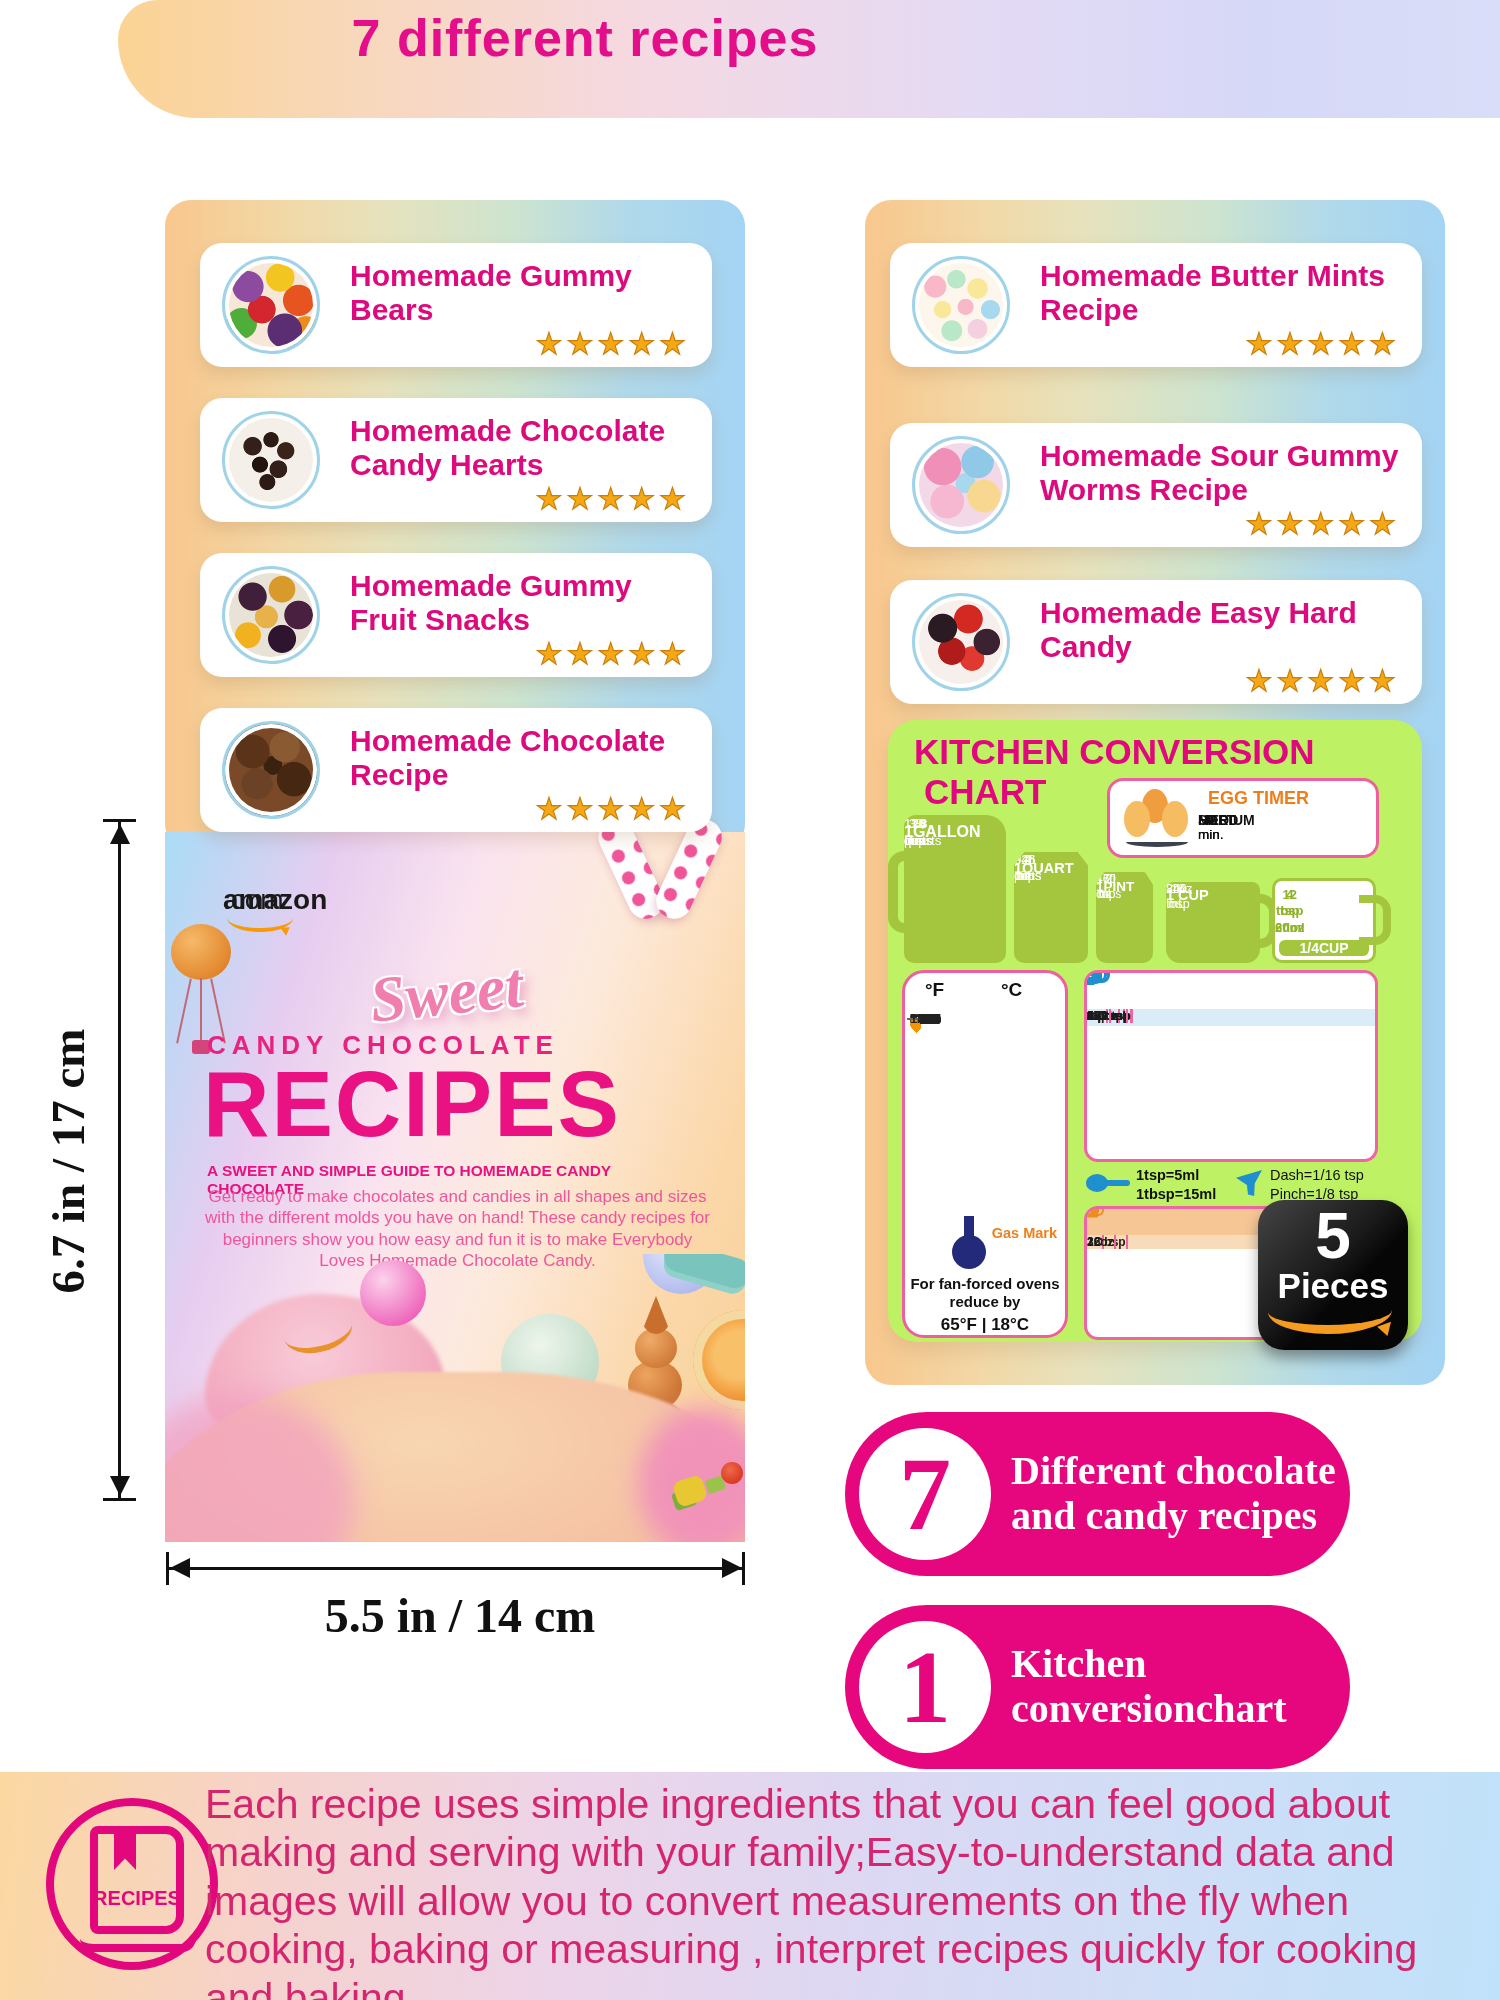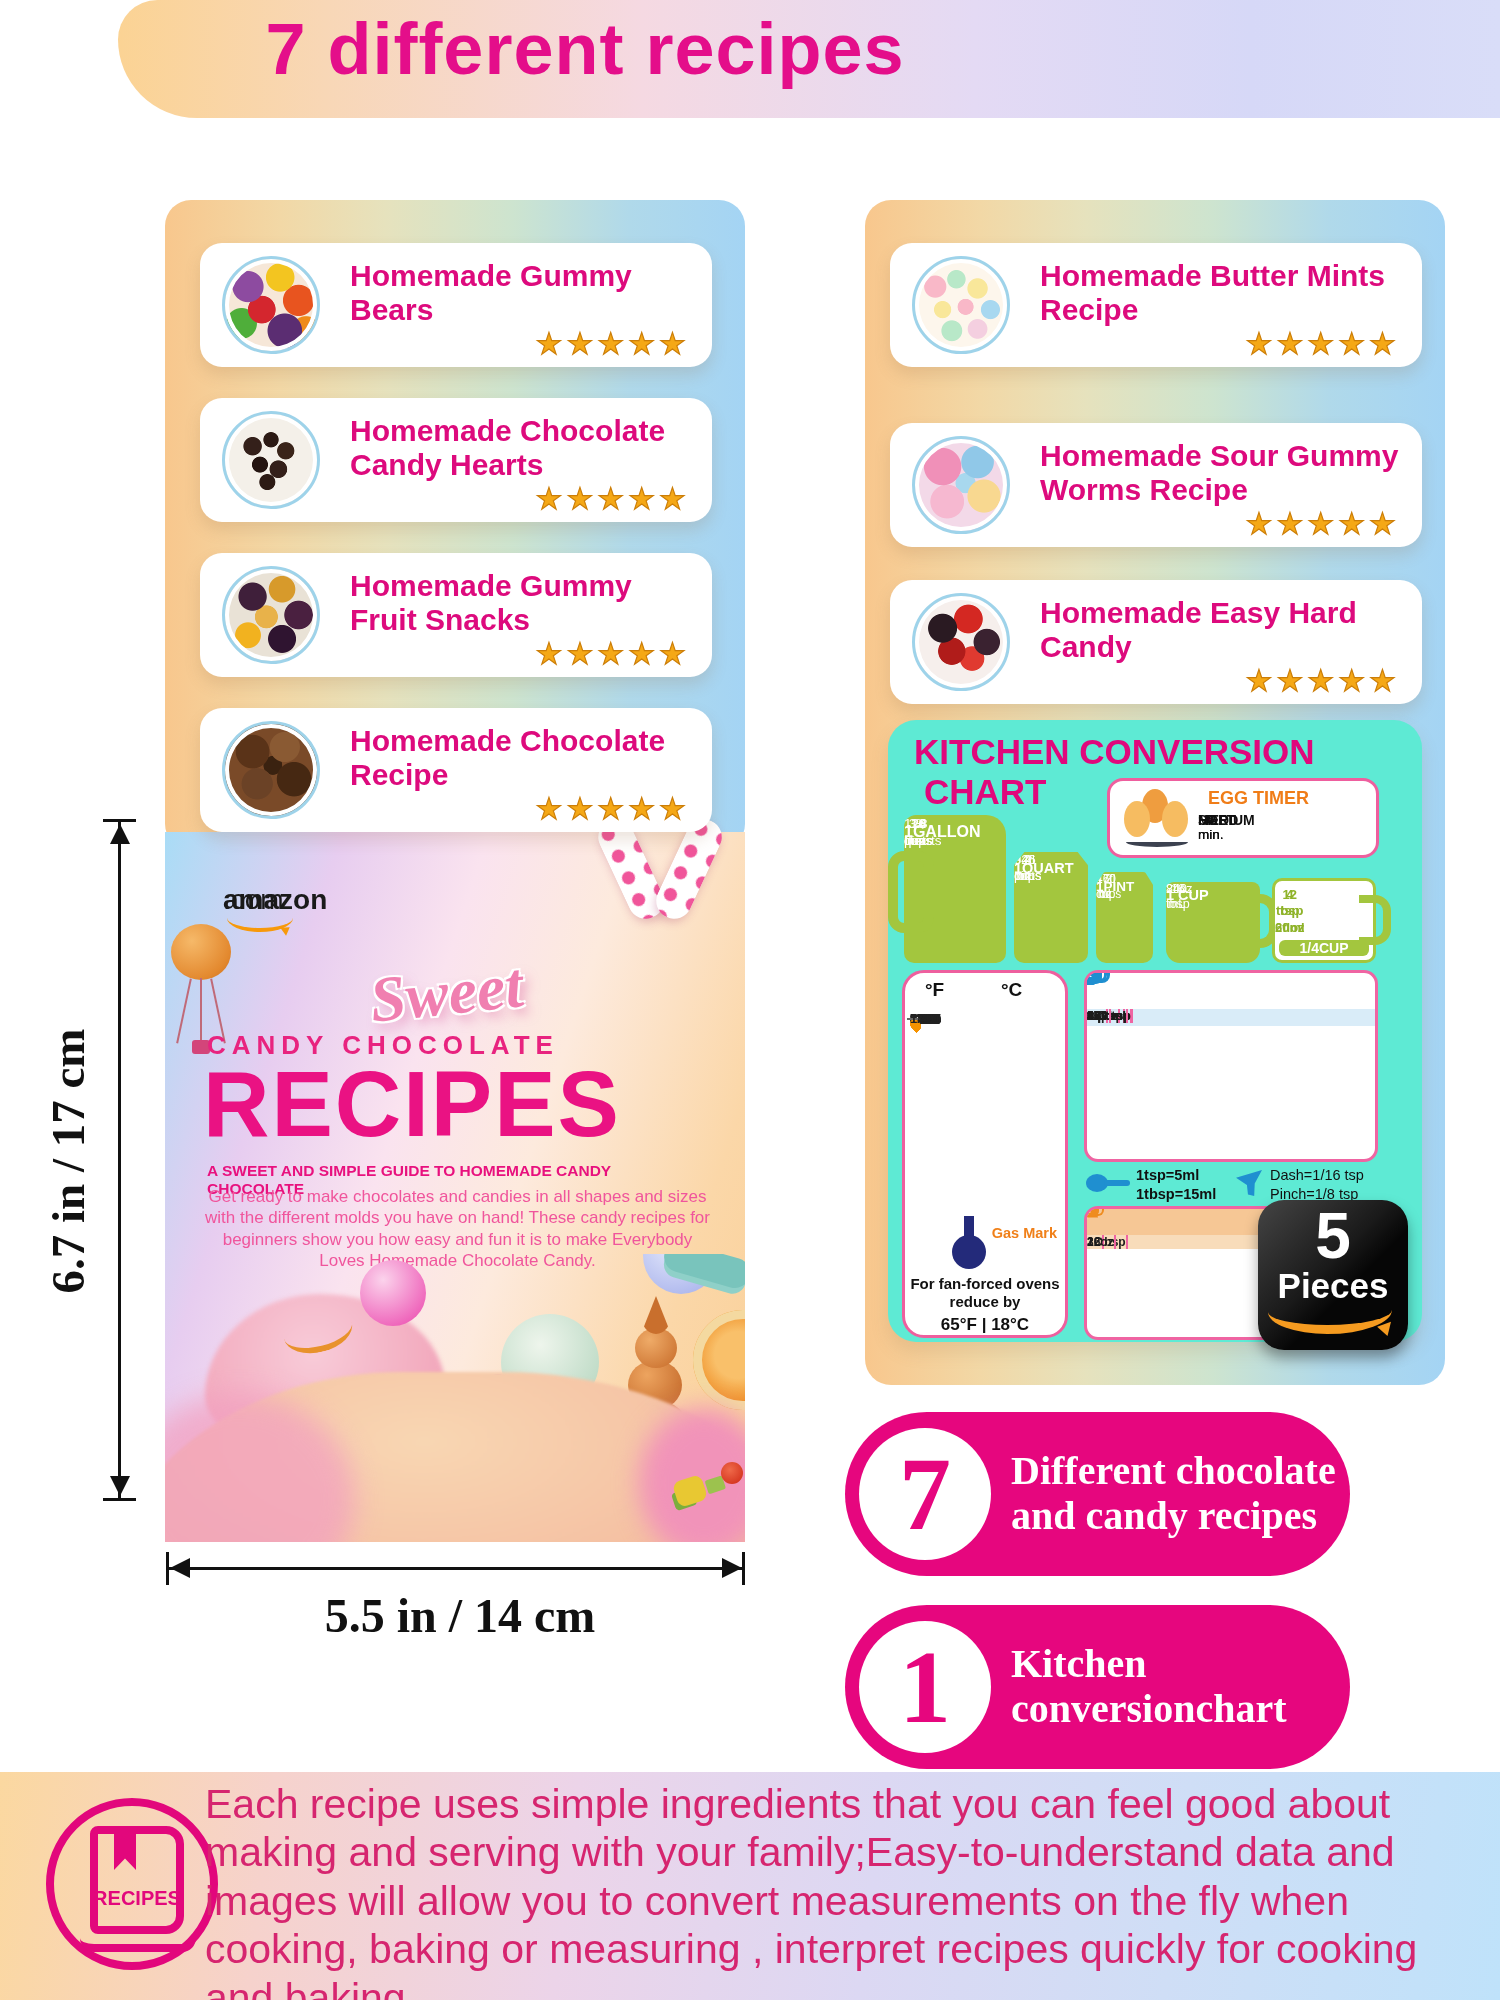--- a/index.html
+++ b/index.html
@@ -4,21 +4,21 @@
 <style>
   html,body{margin:0;padding:0;background:#fff;}
   #page{position:relative;width:1500px;height:2000px;background:#fff;overflow:hidden;
         font-family:"Liberation Sans",sans-serif;}
   #page *{position:absolute;box-sizing:border-box;}
 
   
   .band{left:118px;top:0;width:1382px;height:118px;
         background:linear-gradient(90deg,#fbd394 0%,#f8d7b6 15%,#f5d9e2 38%,#e4daf4 62%,#d6d8f7 82%,#d9ddf8 100%);
         border-radius:70px 0 0 140px;}
-  .band-title{left:140px;top:8px;width:890px;text-align:center;font-size:72px;font-weight:bold;
+  .band-title{left:140px;top:8px;width:890px;text-align:center;font-size:52px;font-weight:bold;
         color:#e40e8a;letter-spacing:1px;}
 
   
   .panel{border-radius:26px;
         background:linear-gradient(90deg,#f8c78d 0%,#f2d8a6 20%,#e6e2bd 38%,#cde4cf 60%,#b0d9ea 80%,#a4d4f4 100%);}
   .panel-left{left:165px;top:200px;width:580px;height:650px;}
   .panel-right{left:865px;top:200px;width:580px;height:1185px;}
 
   
   .card{width:512px;height:124px;background:#fff;border-radius:22px;
@@ -155,21 +155,21 @@
         font-family:"Liberation Serif",serif;font-weight:bold;font-size:47px;color:#111;}
   .hline{left:168px;top:1567px;width:576px;height:3px;}
   .hcap{top:1552px;width:3px;height:33px;} .hcap-l{left:166px;} .hcap-r{left:742px;}
   .harr{top:1558px;width:0;height:0;border-top:10px solid transparent;border-bottom:10px solid transparent;position:absolute;background:none;}
   .harr-l{left:170px;border-right:20px solid #111;}
   .harr-r{left:722px;border-left:20px solid #111;}
   .hlabel{left:200px;top:1588px;width:520px;text-align:center;
         font-family:"Liberation Serif",serif;font-weight:bold;font-size:48px;color:#111;}
 
   
-  .chart{left:888px;top:720px;width:534px;height:622px;background:#5eead4;border-radius:28px;
+  .chart{left:888px;top:720px;width:534px;height:622px;background:#bef264;border-radius:28px;
         box-shadow:0 10px 18px rgba(150,100,60,.15);}
   .chart-title{left:26px;top:14px;font-size:35px;font-weight:bold;color:#e0087c;line-height:1.05;}
   .chart-title2{left:26px;top:52px;font-size:35px;font-weight:bold;color:#e0087c;margin-left:10px;}
   .eggbox{left:219px;top:58px;width:272px;height:80px;border:3px solid #ee5f9e;border-radius:16px;background:#fff;}
   .eggs{left:8px;top:8px;width:76px;height:60px;}
   .egg{border-radius:50%;background:#f6bc61;}
   .egg-b{left:24px;top:0;width:26px;height:34px;background:#ef9d3f;}
   .egg-l{left:6px;top:12px;width:26px;height:36px;}
   .egg-r{left:44px;top:12px;width:26px;height:36px;}
   .ebase{left:8px;bottom:2px;width:62px;height:10px;border-bottom:5px solid #3c4250;border-radius:50%;}

